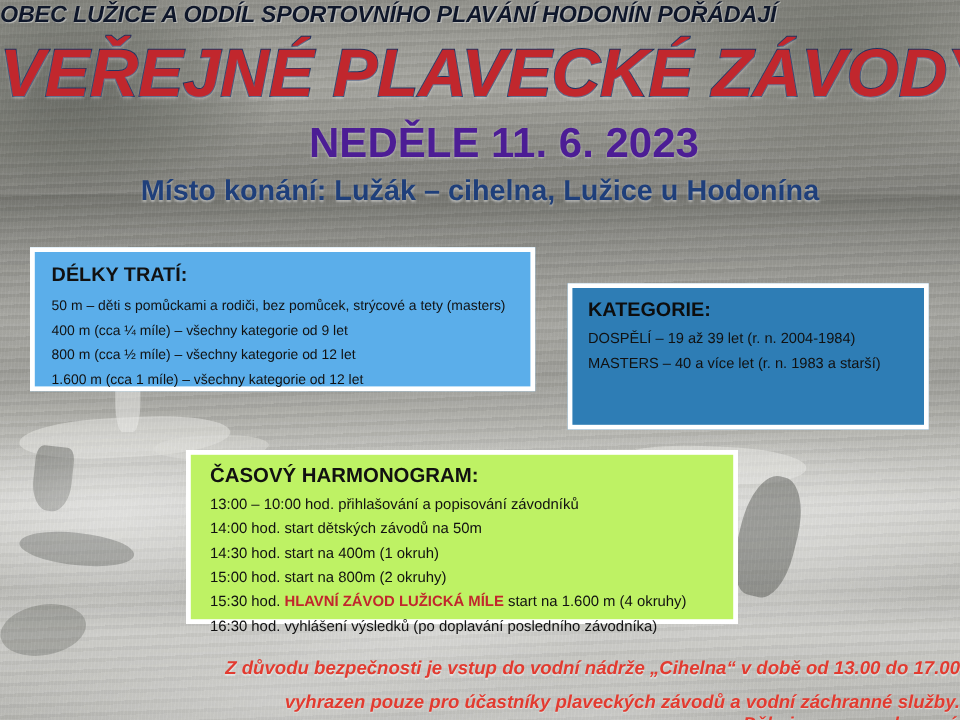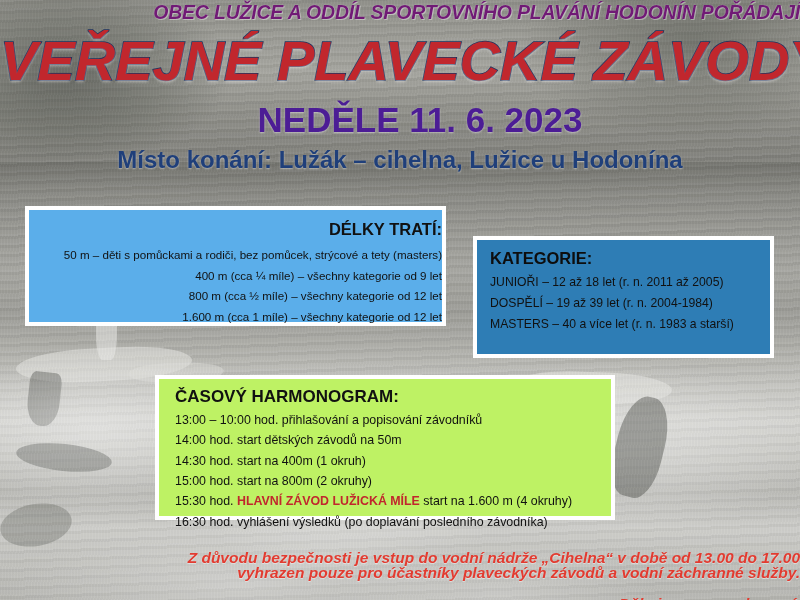--- a/index.html
+++ b/index.html
@@ -80,24 +80,24 @@
       repeating-linear-gradient(94deg, rgba(255,255,255,.05) 0 1px, rgba(0,0,0,.03) 1px 3px);
     opacity:.6;
   }
   .bg-desat { background:rgba(150,150,146,.16); }
 
   
   #content { position:absolute; inset:0; z-index:2; }
 
   .line-top {
     position:absolute; top:1px; left:0; width:100%;
-    text-align:right;
+    text-align:left;
     font-size:19.5px; font-weight:bold; font-style:italic;
     letter-spacing:-0.2px;
-    color:#701a75;
+    color:#0f172a;
     text-shadow:
       0 0 1px rgba(255,255,255,.55),
       1px 1px 0 rgba(255,255,255,.35);
     white-space:nowrap;
   }
   .title-main {
     position:absolute; top:28px; left:0; width:100%;
     text-align:center;
     font-size:56px; font-weight:bold; font-style:italic;
     letter-spacing:0px;
@@ -132,21 +132,20 @@
   .panel li, .panel p.row {
     list-style:none; font-size:11.6px; color:#111; line-height:1.78;
     white-space:nowrap;
   }
 
   
   #panel-lengths {
     left:25px; top:206px; width:421px; height:120px;
     background:#5baeea;
     padding:10px 0 0 14px;
-    text-align:right;
   }
   #panel-lengths h3 { margin-bottom:6px; }
 
   
   #panel-categories {
     left:473px; top:236px; width:301px; height:122px;
     background:#2e7db5;
     padding:9px 0 0 13px;
   }
   #panel-categories h3 { color:#0d0d0d; margin-bottom:4px; }
@@ -163,21 +162,21 @@
   .hl { color:#c1272d; font-weight:bold; }
 
   .footer {
     position:absolute; left:0; width:100%; text-align:right;
     color:#e23b30; font-style:italic; font-weight:bold;
     font-size:15.5px; line-height:23px;
     text-shadow:0 1px 1px rgba(255,255,255,.5);
     white-space:nowrap;
   }
   #footer-l1 { top:546px; }
-  #footer-l2 { top:561px;font-style:italic; }
+  #footer-l2 { top:574px;font-style:italic; }
   #footer-l3 { top:592px; }
 </style>
 </head>
 <body>
 
 <div id="bg">
   <div class="bg-layer bg-base"></div>
   <div class="bg-layer bg-ripples"></div>
   <div class="bg-layer bg-tree-l"></div>
   <div class="bg-layer bg-tree-r"></div>
@@ -215,21 +214,20 @@
       <li>50 m – děti s pomůckami a rodiči, bez pomůcek, strýcové a tety (masters)</li>
       <li>400 m (cca ¼ míle) – všechny kategorie od 9 let</li>
       <li>800 m (cca ½ míle) – všechny kategorie od 12 let</li>
       <li>1.600 m (cca 1 míle) – všechny kategorie od 12 let</li>
     </ul>
   </div>
 
   <div class="panel" id="panel-categories">
     <h3>KATEGORIE:</h3>
     <ul>
-      <li>JUNIOŘI – 12 až 18 let (r. n. 2011 až 2005)</li>
       <li>DOSPĚLÍ – 19 až 39 let (r. n. 2004-1984)</li>
       <li>MASTERS – 40 a více let (r. n. 1983 a starší)</li>
     </ul>
   </div>
 
   <div class="panel" id="panel-schedule">
     <h3>ČASOVÝ HARMONOGRAM:</h3>
     <ul>
       <li>13:00 – 10:00 hod. přihlašování a popisování závodníků</li>
       <li>14:00 hod. start dětských závodů na 50m</li>

